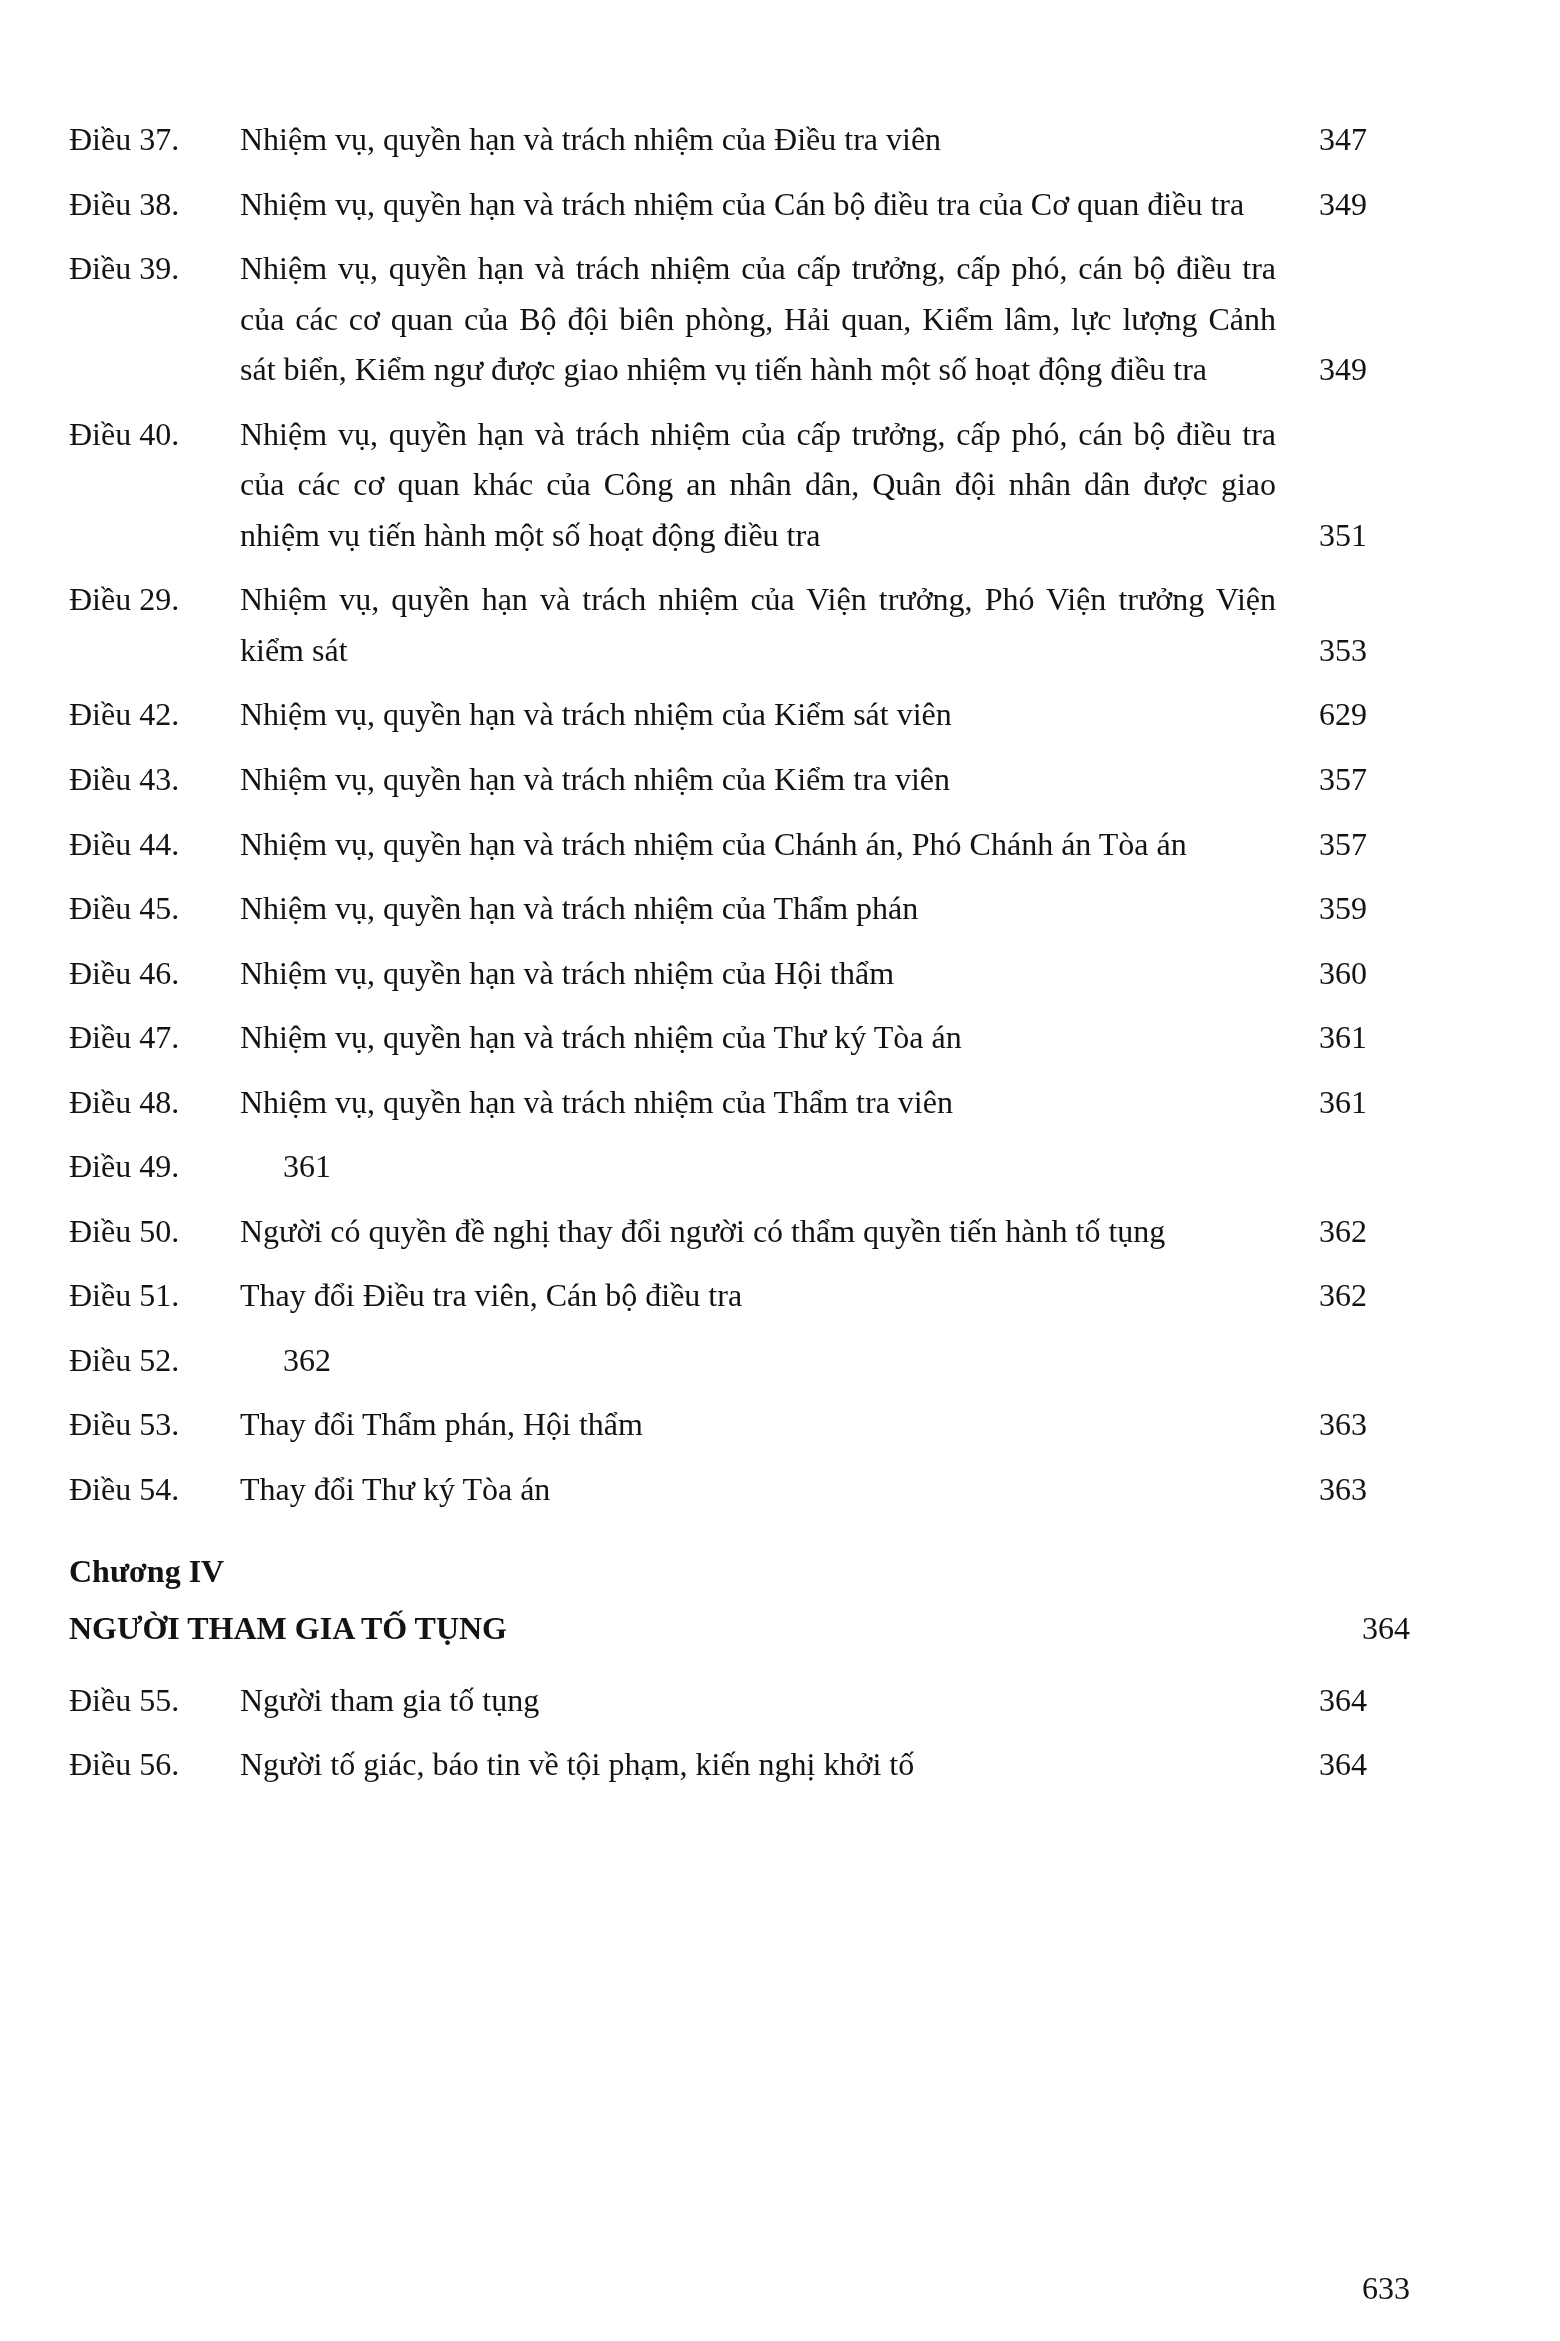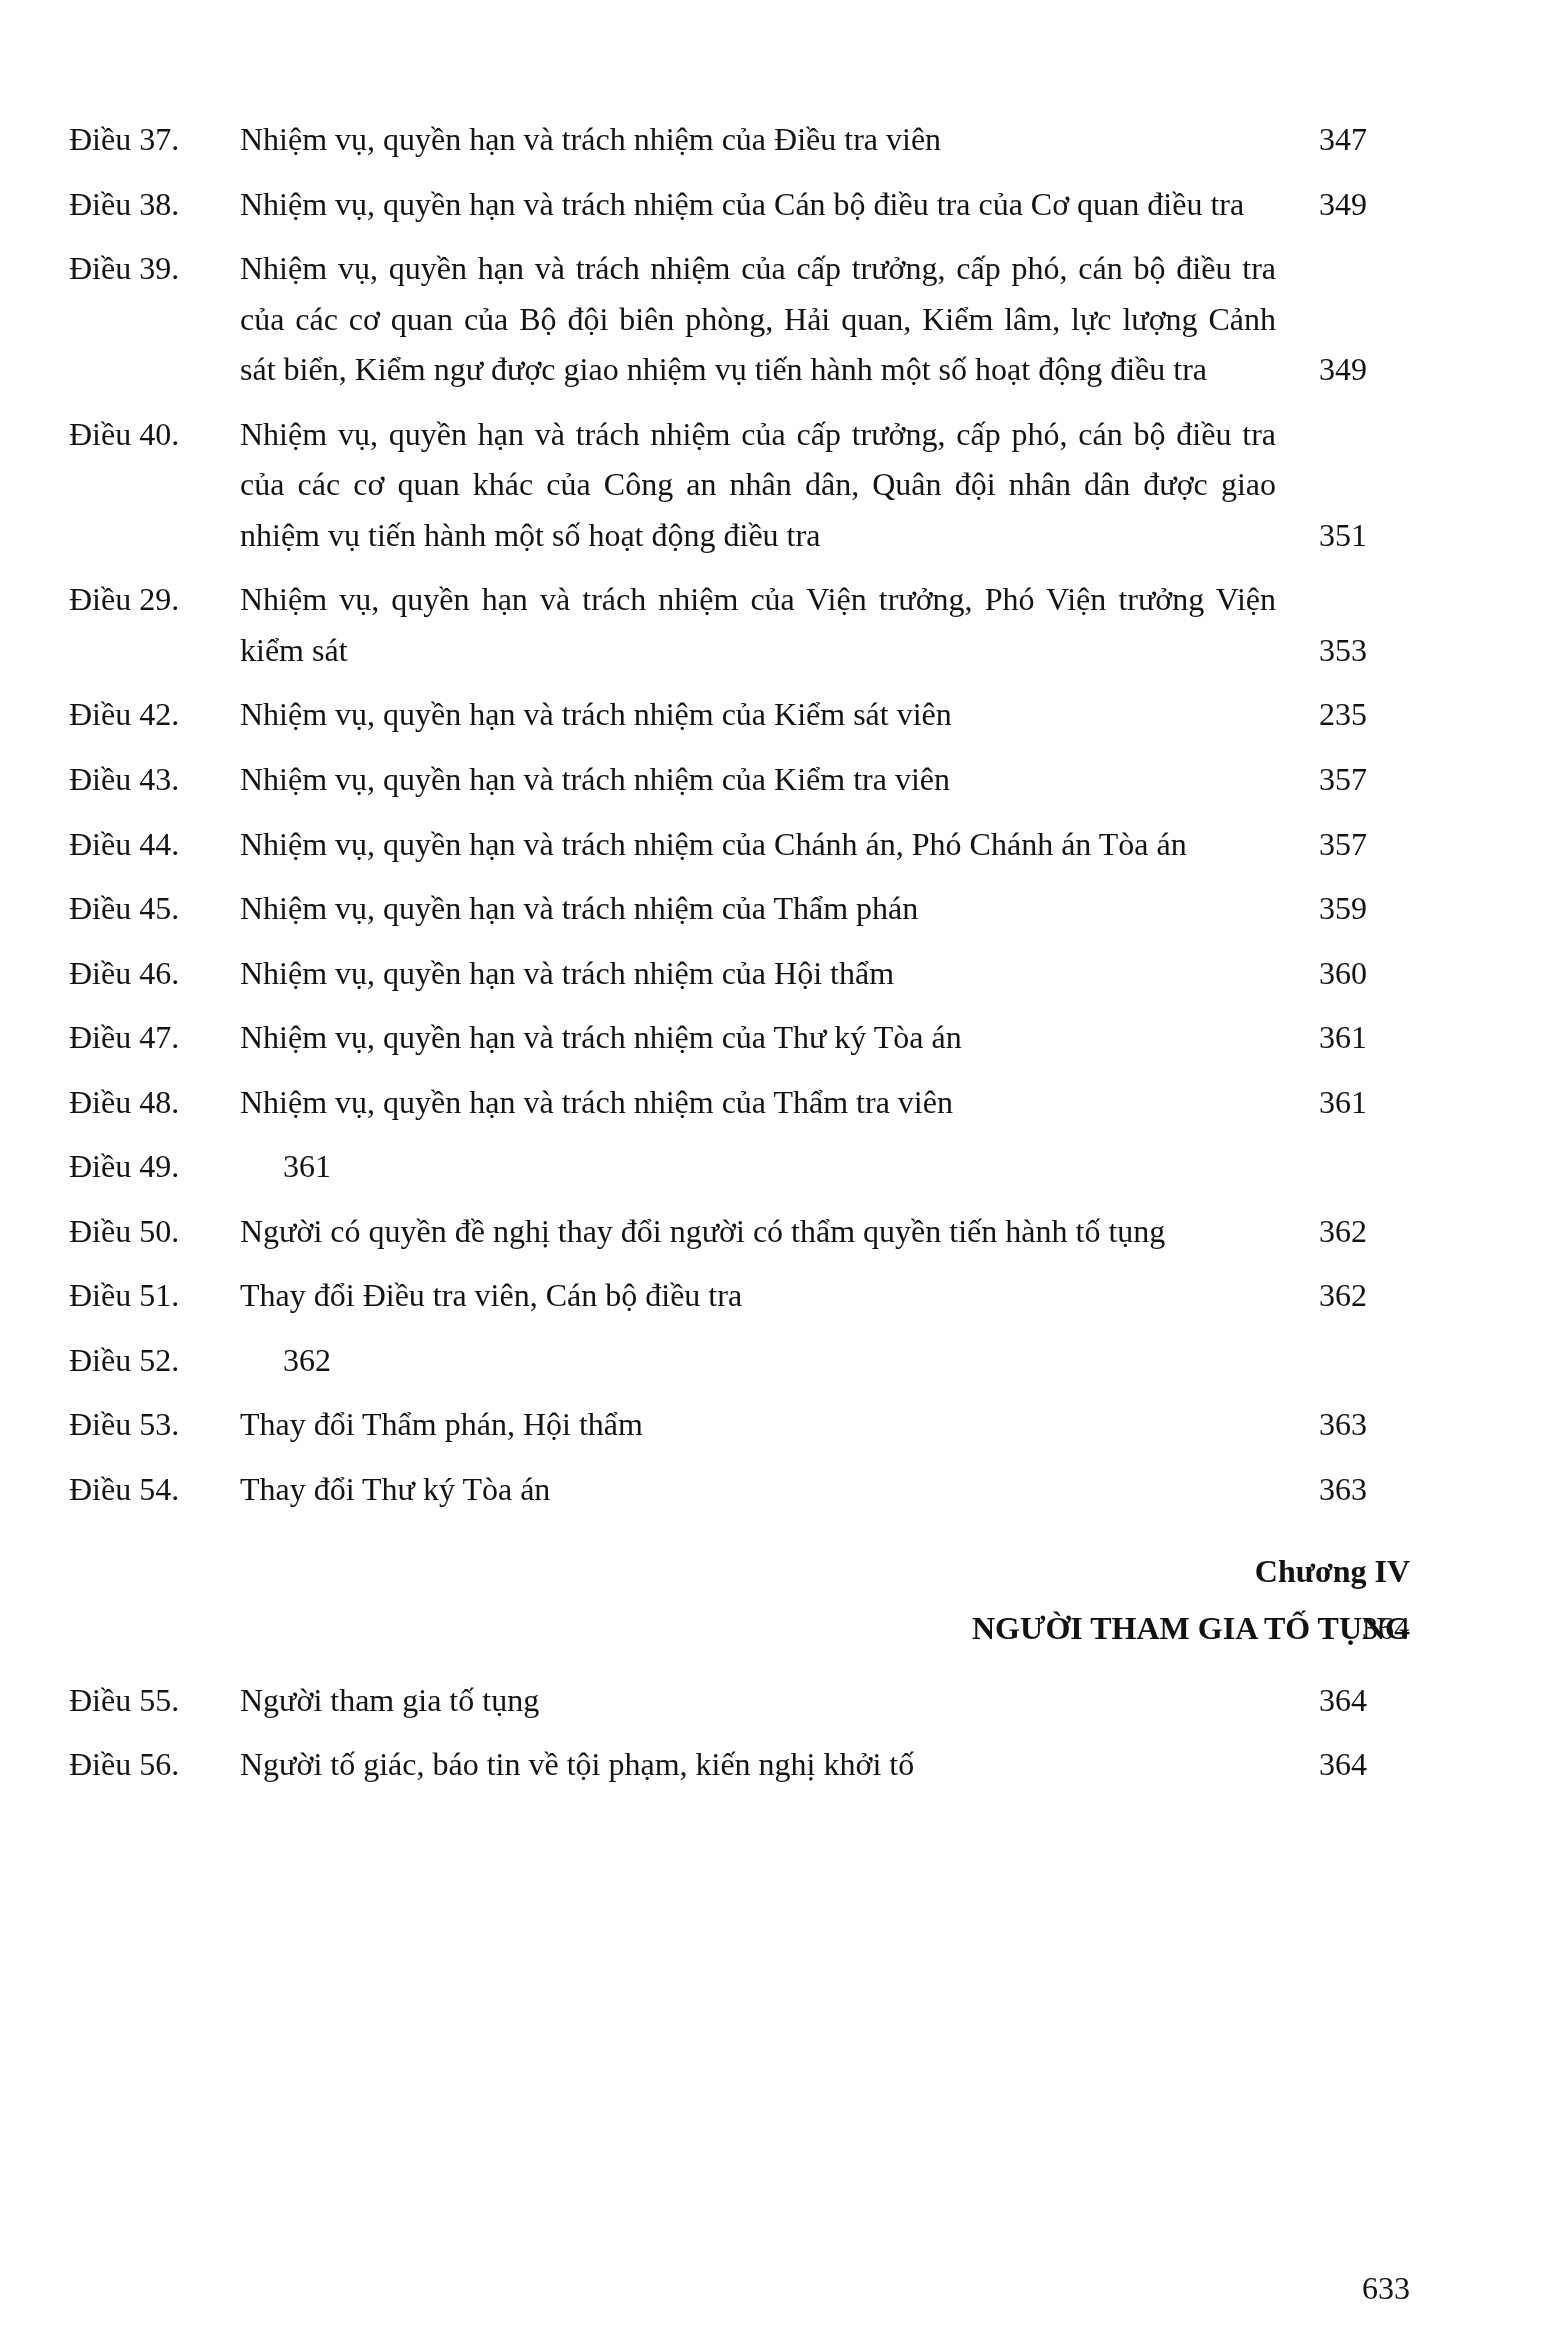--- a/index.html
+++ b/index.html
@@ -34,21 +34,21 @@
     text-align: justify;
   }
   .entry-page {
     flex: 0 0 134px;
     text-align: center;
     align-self: flex-end;
     white-space: nowrap;
   }
   .chapter {
     margin: 31px 0 21.5px 0;
-    text-align: right;
+    text-align: left;
     font-weight: bold;
   }
   .chapter-kicker {
     margin-bottom: 6.6px;
   }
   .chapter-title-row {
     position: relative;
   }
   .chapter-page {
     position: absolute;
@@ -89,21 +89,21 @@
         <div class="entry-page">351</div>
       </div>
       <div class="entry">
         <div class="entry-label">Điều 29.</div>
         <div class="entry-title">Nhiệm vụ, quyền hạn và trách nhiệm của Viện trưởng, Phó Viện trưởng Viện kiểm sát</div>
         <div class="entry-page">353</div>
       </div>
       <div class="entry">
         <div class="entry-label">Điều 42.</div>
         <div class="entry-title">Nhiệm vụ, quyền hạn và trách nhiệm của Kiểm sát viên</div>
-        <div class="entry-page">235</div>
+        <div class="entry-page">629</div>
       </div>
       <div class="entry">
         <div class="entry-label">Điều 43.</div>
         <div class="entry-title">Nhiệm vụ, quyền hạn và trách nhiệm của Kiểm tra viên</div>
         <div class="entry-page">357</div>
       </div>
       <div class="entry">
         <div class="entry-label">Điều 44.</div>
         <div class="entry-title">Nhiệm vụ, quyền hạn và trách nhiệm của Chánh án, Phó Chánh án Tòa án</div>
         <div class="entry-page">357</div>

